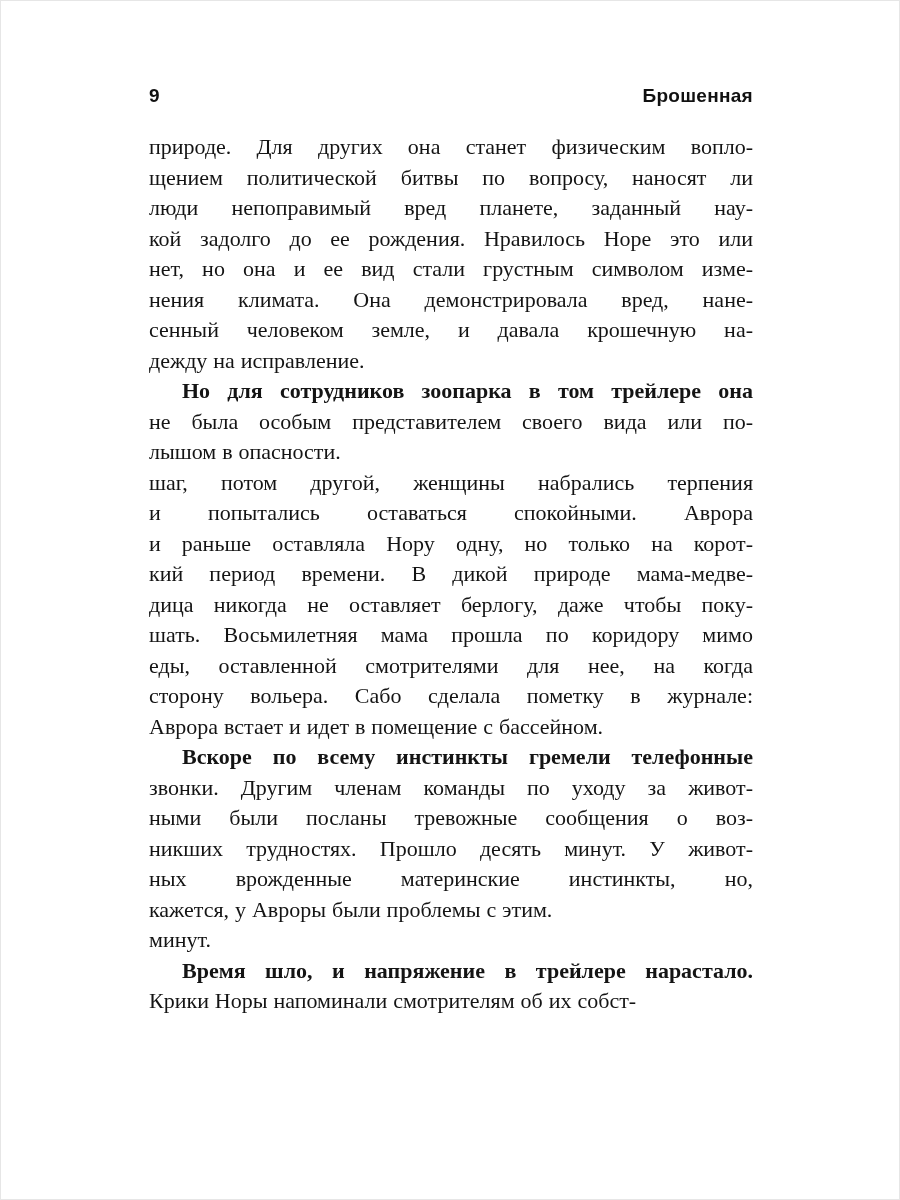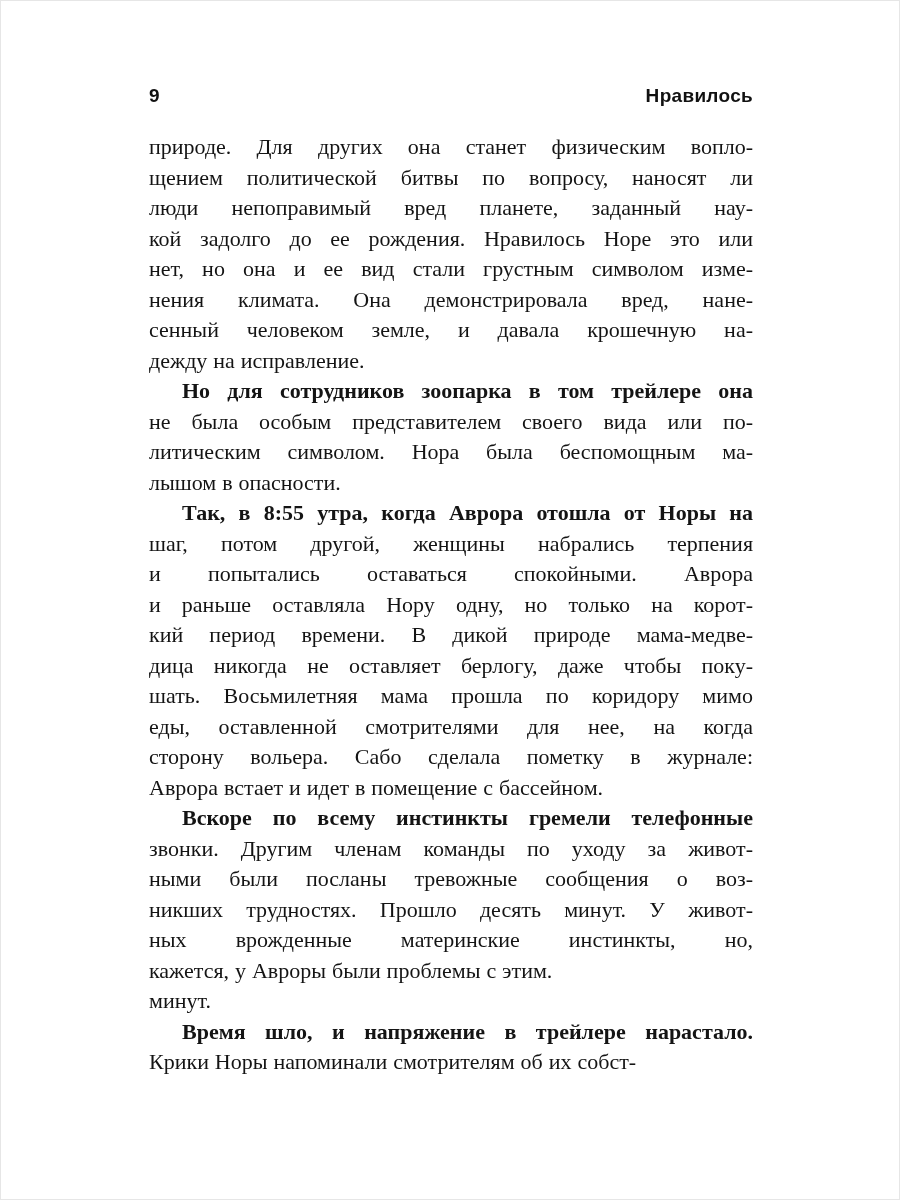--- a/index.html
+++ b/index.html
@@ -49,41 +49,39 @@
     -moz-text-align-last: left;
   }
   .line.indent { text-indent: 33px; font-weight: bold; }
 </style>
 </head>
 <body>
 
 <div class="page">
   <div class="running-header">
     <span>9</span>
-    <span>Нравилось</span>
+    <span>Брошенная</span>
   </div>
   <div class="body-text">
       <div class="paragraph">
         <div class="line">природе. Для других она станет физическим вопло-</div>
         <div class="line">щением политической битвы по вопросу, наносят ли</div>
         <div class="line">люди непоправимый вред планете, заданный нау-</div>
         <div class="line">кой задолго до ее рождения. Нравилось Норе это или</div>
         <div class="line">нет, но она и ее вид стали грустным символом изме-</div>
         <div class="line">нения климата. Она демонстрировала вред, нане-</div>
         <div class="line">сенный человеком земле, и давала крошечную на-</div>
         <div class="line last">дежду на исправление.</div>
       </div>
       <div class="paragraph">
         <div class="line indent">Но для сотрудников зоопарка в том трейлере она</div>
         <div class="line">не была особым представителем своего вида или по-</div>
-        <div class="line">литическим символом. Нора была беспомощным ма-</div>
         <div class="line last">лышом в опасности.</div>
       </div>
       <div class="paragraph">
-        <div class="line indent">Так, в 8:55 утра, когда Аврора отошла от Норы на</div>
         <div class="line">шаг, потом другой, женщины набрались терпения</div>
         <div class="line">и попытались оставаться спокойными. Аврора</div>
         <div class="line">и раньше оставляла Нору одну, но только на корот-</div>
         <div class="line">кий период времени. В дикой природе мама-медве-</div>
         <div class="line">дица никогда не оставляет берлогу, даже чтобы поку-</div>
         <div class="line">шать. Восьмилетняя мама прошла по коридору мимо</div>
         <div class="line">еды, оставленной смотрителями для нее, на когда</div>
         <div class="line">сторону вольера. Сабо сделала пометку в журнале:</div>
         <div class="line last">Аврора встает и идет в помещение с бассейном.</div>
       </div>

